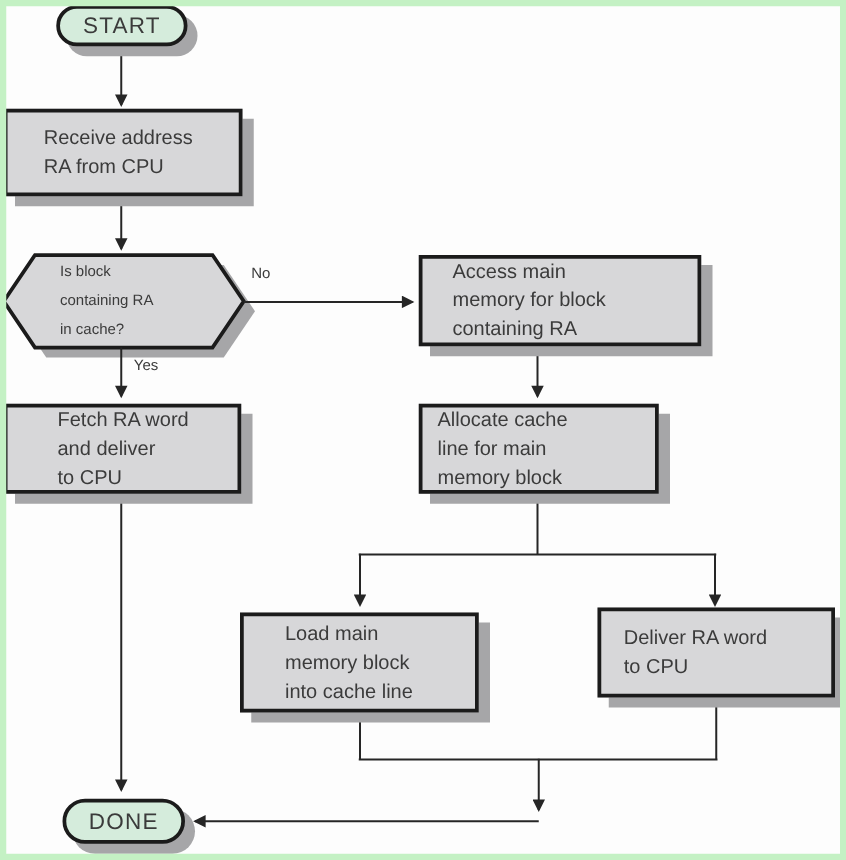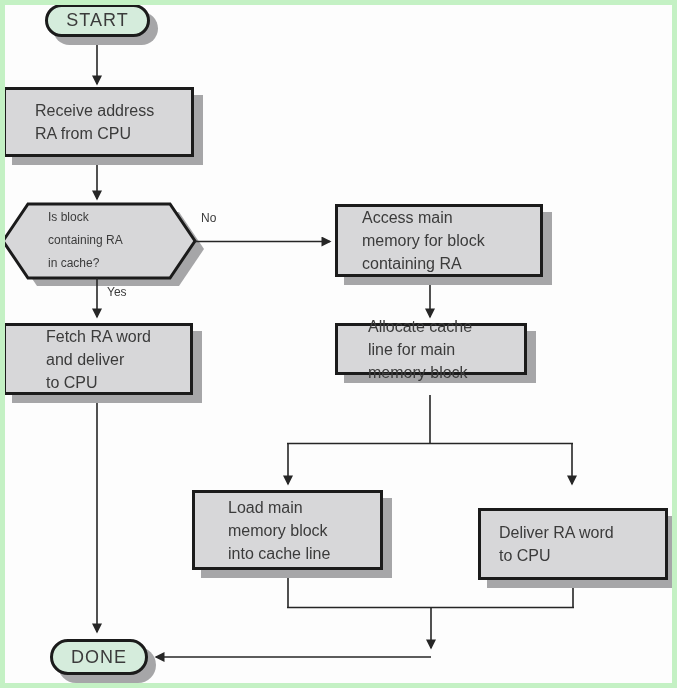--- a/index.html
+++ b/index.html
@@ -95,35 +95,35 @@
 RA from CPU</div>
 
   <div class="hex-text" style="left:48px;top:206px;width:150px;">Is block
 containing RA
 in cache?</div>
 
   <div class="edge-label" style="left:201px;top:211px;">No</div>
 
   <div class="edge-label" style="left:107px;top:285px;">Yes</div>
 
-  <div class="node" style="left:335px;top:204px;width:208px;height:73px;padding-left:24px;">Access main
+  <div class="node" style="left:335px;top:204px;width:226px;height:73px;padding-left:24px;">Access main
 memory for block
 containing RA</div>
 
   <div class="node" style="left:3px;top:323px;width:190px;height:72px;padding-left:40px;">Fetch RA word
 and deliver
 to CPU</div>
 
-  <div class="node" style="left:335px;top:323px;width:192px;height:52px;padding-left:30px;">Allocate cache
+  <div class="node" style="left:335px;top:323px;width:192px;height:72px;padding-left:12px;">Allocate cache
 line for main
 memory block</div>
 
   <div class="node" style="left:192px;top:490px;width:191px;height:80px;padding-left:33px;">Load main
 memory block
 into cache line</div>
 
-  <div class="node" style="left:478px;top:508px;width:190px;height:72px;padding-left:18px;">Deliver RA word
+  <div class="node" style="left:478px;top:486px;width:190px;height:72px;padding-left:18px;">Deliver RA word
 to CPU</div>
 
   <div class="node terminal" style="left:50px;top:639px;width:98px;height:36px;">DONE</div>
 
   <div id="frame"></div>
 </div>
 
 </body></html>

